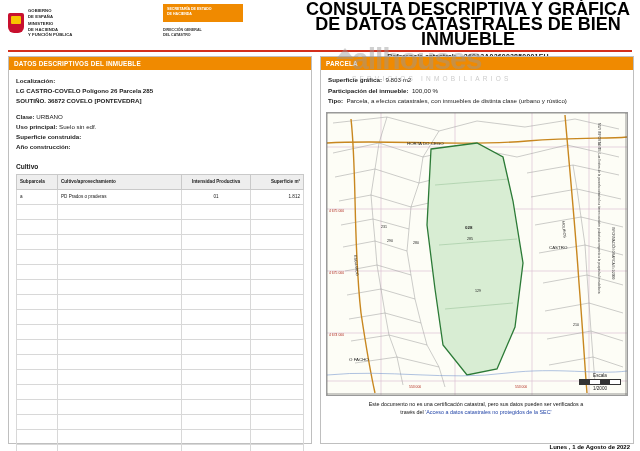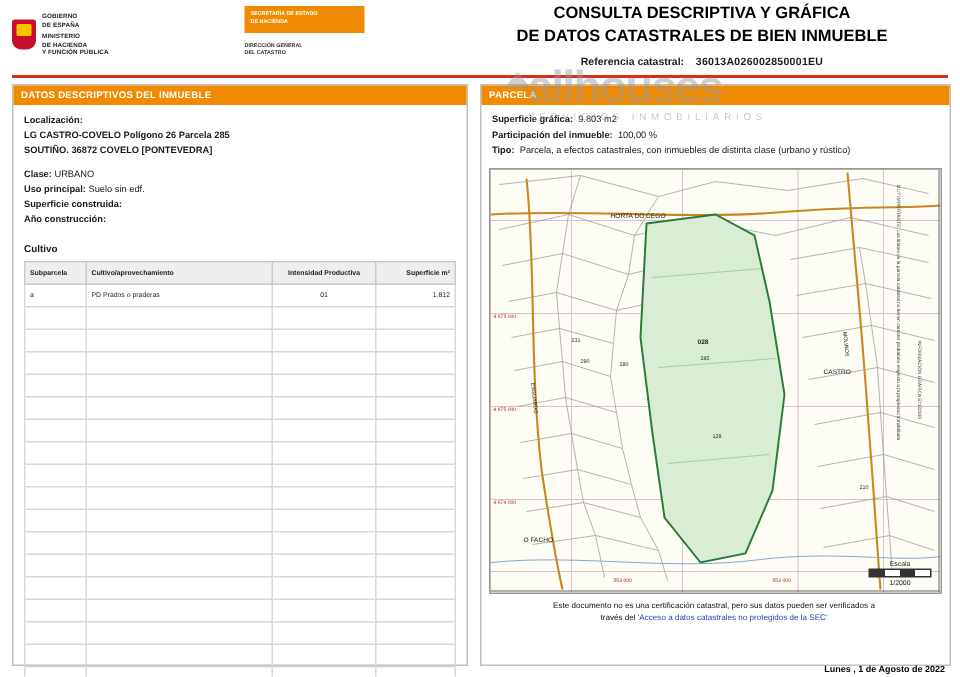--- a/index.html
+++ b/index.html
@@ -17,21 +17,21 @@
   .header{position:absolute;left:0;top:0;width:640px;height:52px;}
   .logo-block{position:absolute;left:8px;top:6px;width:150px;height:34px;display:flex;align-items:center;}
   .shield{width:16px;height:20px;background:#c8102e;border-radius:2px 2px 6px 6px;margin-right:4px;position:relative;}
   .shield:after{content:"";position:absolute;left:3px;top:3px;width:10px;height:8px;background:#f7c300;border-radius:1px;}
   .logo-text{font-size:4.2px;line-height:5.4px;color:#222;font-weight:bold;letter-spacing:.1px;}
   .orange-bar{position:absolute;left:163px;top:4px;width:80px;height:18px;background:#f08a00;}
   .orange-bar span{display:block;color:#fff;font-size:3.6px;line-height:4.6px;padding:3px 4px;font-weight:bold;}
   .dgc{position:absolute;left:163px;top:28px;font-size:3.6px;line-height:4.6px;color:#333;font-weight:bold;}
 
   .title{position:absolute;left:300px;top:2px;width:336px;text-align:center;}
-  .title h1{margin:0;font-size:11px;line-height:15px;font-weight:bold;color:#000;}
+  .title h1{margin:0;font-size:18px;line-height:15px;font-weight:bold;color:#000;}
   .refline{margin-top:6px;font-size:7px;font-weight:bold;}
   .refline .refval{font-weight:bold;letter-spacing:.2px;}
 
   .redrule{position:absolute;left:8px;top:50px;width:624px;height:1.6px;background:#d32f1c;}
 
   
   .panel{position:absolute;border:1px solid #bfbfbf;background:#fff;}
   .panel-title{background:#f08a00;color:#fff;font-size:6.4px;font-weight:bold;padding:3px 5px;letter-spacing:.2px;}
 
   .left{left:8px;top:56px;width:302px;height:386px;}

